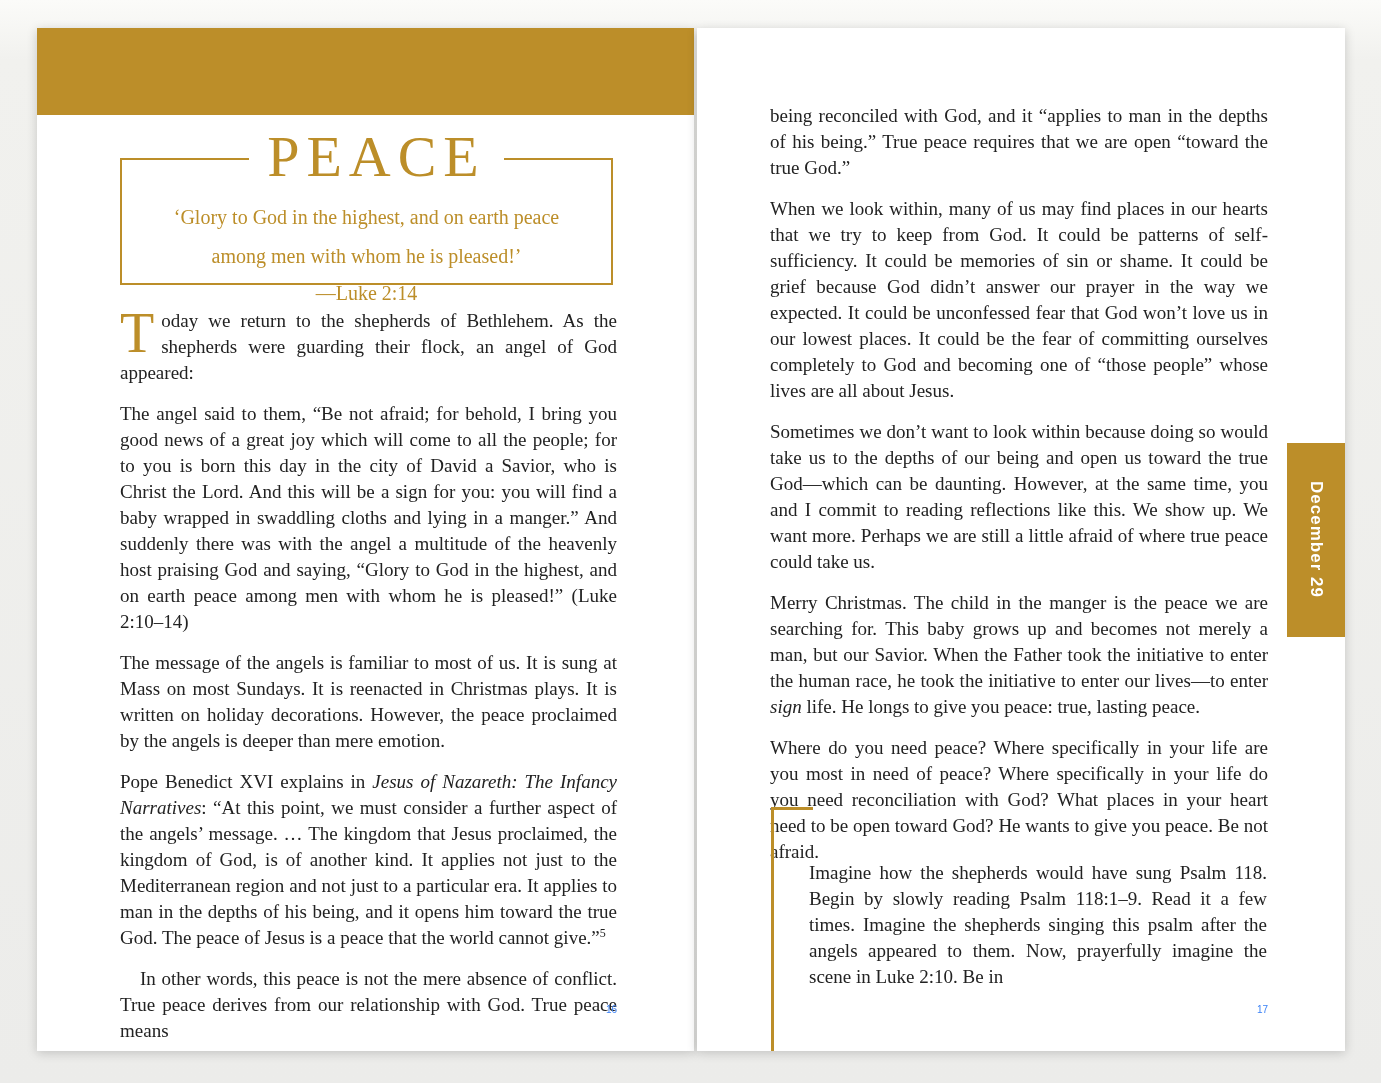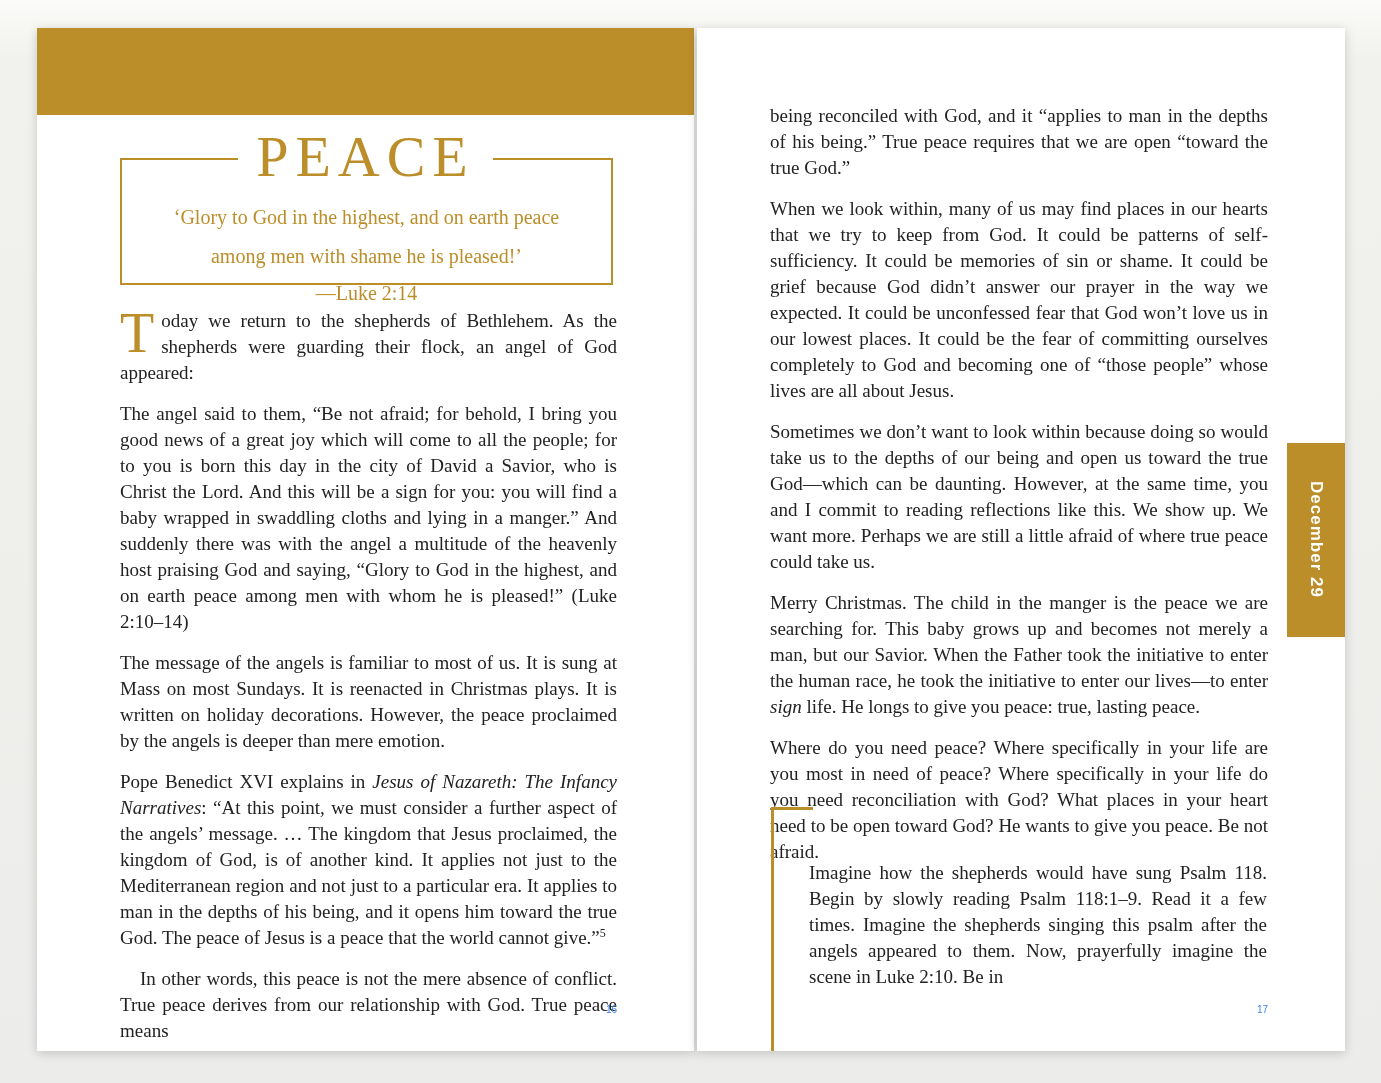--- a/index.html
+++ b/index.html
@@ -8,21 +8,21 @@
     background:linear-gradient(#fbfbf9 0px,#f1f1ee 60px,#ececea 100%);
     font-family:"Liberation Serif",serif;color:#222;
   }
   .page{position:absolute;top:28px;height:1023px;background:#fff;
     box-shadow:0 2px 10px rgba(0,0,0,.18);}
   .page-left{left:37px;width:657px;}
   .page-right{left:697px;width:648px;}
   .band{position:absolute;top:0;left:0;right:0;height:87px;background:#bc8e29;}
   .chapter-title{position:absolute;top:99px;left:0;width:100%;margin:0;
     text-align:center;font-weight:400;font-size:58px;line-height:60px;
-    letter-spacing:.12em;color:#bc8e29;z-index:2;}
+    letter-spacing:.12em;color:#bc8e29;z-index:2;padding-left:11px;}
   .chapter-title span{background:#fff;padding:0 18px;}
   .verse-box{position:absolute;top:130px;left:83px;width:493px;height:127px;
     border:2px solid #bc8e29;box-sizing:border-box;text-align:center;}
   .verse-line{margin:12px;font-size:20px;line-height:27px;color:#bc8e29;}
   .verse-line.first{margin-top:44px;}
   .verse-attr{margin:5px 0 0 0;font-size:20px;font-weight:400;color:#bc8e29;}
   .body{position:absolute;font-size:19px;line-height:26px;text-align:justify;color:#222;}
   .body-left{left:83px;top:280px;width:497px;}
   .body-right{left:73px;top:75px;width:498px;}
   .para{margin:0 0 15px 0;}
@@ -46,21 +46,21 @@
     font-size:17px;font-weight:700;letter-spacing:.06em;}
 </style>
 </head>
 <body>
 
 <div class="page page-left">
   <div class="band"></div>
   <h1 class="chapter-title"><span>PEACE</span></h1>
   <div class="verse-box">
     <p class="verse-line first">‘Glory to God in the highest, and on earth peace</p>
-    <p class="verse-line">among men with shame he is pleased!’</p>
+    <p class="verse-line">among men with whom he is pleased!’</p>
     <p class="verse-attr">—Luke 2:14</p>
   </div>
   <div class="body body-left" id="left-paragraphs">
       <p class="para"><span class="dropcap">T</span><span>oday we return to the shepherds of Bethlehem. As the shepherds were guarding their flock, an angel of God appeared:</span></p>
       <p class="para"><span>The angel said to them, “Be not afraid; for behold, I bring you good news of a great joy which will come to all the people; for to you is born this day in the city of David a Savior, who is Christ the Lord. And this will be a sign for you: you will find a baby wrapped in swaddling cloths and lying in a manger.” And suddenly there was with the angel a multitude of the heavenly host praising God and saying, “Glory to God in the highest, and on earth peace among men with whom he is pleased!” (Luke 2:10–14)</span></p>
       <p class="para"><span>The message of the angels is familiar to most of us. It is sung at Mass on most Sundays. It is reenacted in Christmas plays. It is written on holiday decorations. However, the peace proclaimed by the angels is deeper than mere emotion.</span></p>
       <p class="para"><span>Pope Benedict XVI explains in </span><em>Jesus of Nazareth: The Infancy Narratives</em><span>: “At this point, we must consider a further aspect of the angels’ message. … The kingdom that Jesus proclaimed, the kingdom of God, is of another kind. It applies not just to the Mediterranean region and not just to a particular era. It applies to man in the depths of his being, and it opens him toward the true God. The peace of Jesus is a peace that the world cannot give.”</span><sup>5</sup></p>
       <p class="para indent"><span>In other words, this peace is not the mere absence of conflict. True peace derives from our relationship with God. True peace means</span></p>
     </div>
   <div class="page-number pn-left">16</div>

